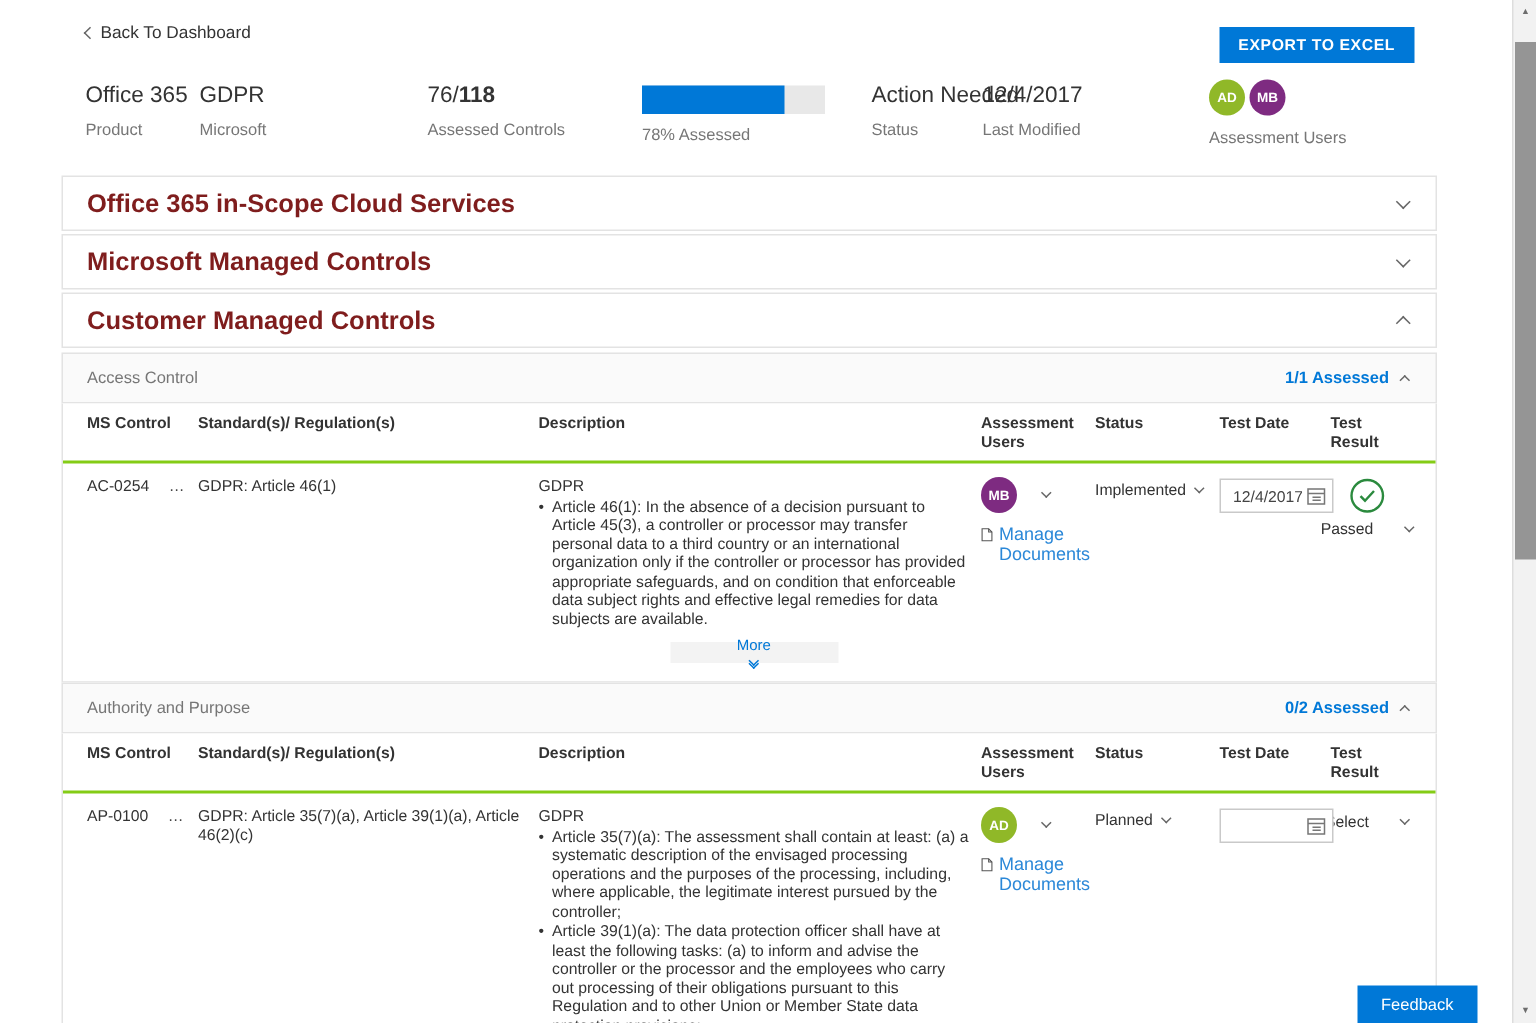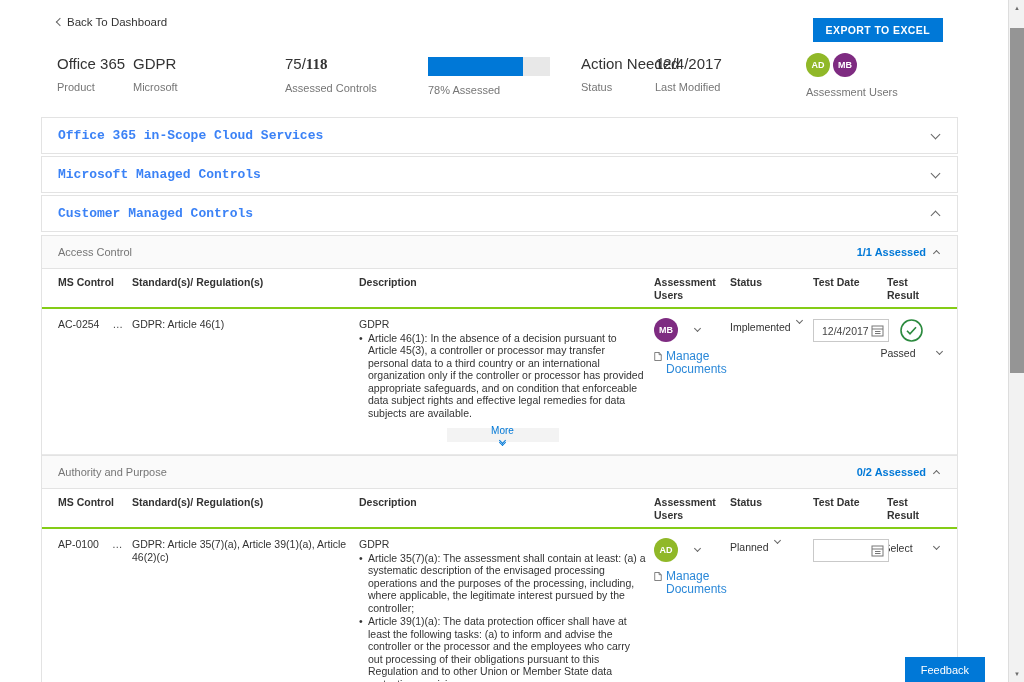--- a/index.html
+++ b/index.html
@@ -15,42 +15,42 @@
     padding:6px 13px; cursor:pointer; }
 
   
   .summary { position:absolute; left:57px; top:55px; width:900px; height:45px; }
   .metric { position:absolute; top:0; }
   .metric .val { font-size:15px; color:#333; white-space:nowrap; }
   .metric .lbl { font-size:11px; color:#767676; margin-top:9px; white-space:nowrap; }
   .m-product { left:0; } .m-assessment { left:76px; } .m-controls { left:228px; }
   .m-progress { left:371px; } .m-status { left:524px; } .m-modified { left:598px; }
   .m-users { left:749px; }
-  .bold { font-weight:bold;font-family:Liberation Serif, serif; }
+  .bold { font-weight:bold; }
   .pbar { width:122px; height:19px; background:#e8e8e8; margin-top:2px; }
   .pbar .fill { height:100%; background:#0078d7; }
   .m-progress .lbl { margin-top:8px; }
   .avatars { display:flex; gap:3px; margin-top:-2px; }
   .avatar { width:24px; height:24px; border-radius:50%; color:#fff; font-size:9px;
     font-weight:bold; display:flex; align-items:center; justify-content:center; }
 
   
   .chev { display:inline-block; width:7px; height:7px;
     border-right:1.2px solid #666; border-bottom:1.2px solid #666;
     transform:rotate(45deg); margin-top:-3px; }
   .chev.up { transform:rotate(-135deg); margin-top:3px; }
   .chev.left { transform:rotate(135deg); margin:0; width:6px; height:6px; }
   .chev.sm { width:5px; height:5px; }
 
   
   .content { position:absolute; left:41px; top:117px; width:917px; }
   .card { height:37px; border:1px solid #e3e3e3; background:#fff; margin-bottom:2px;
     display:flex; align-items:center; justify-content:space-between;
     padding:0 18px 0 16px; cursor:pointer; }
-  .card .title { font-size:13px; font-weight:bold; color:#3b82f6;font-family:Liberation Mono, monospace; }
+  .card .title { font-size:17px; font-weight:bold; color:#7f1d1d; }
   .card.expanded { margin-bottom:3px; }
 
   
   .group-bar { height:34px; background:#fafafa; border:1px solid #e3e3e3;
     display:flex; align-items:center; justify-content:space-between;
     padding:0 18px 0 16px; }
   .group-bar .gname { font-size:11px; color:#767676; }
   .group-bar .gright { display:flex; align-items:center; gap:8px; cursor:pointer; }
   .group-bar .gcount { font-size:11px; font-weight:bold; color:#0078d7; }
 
@@ -74,21 +74,21 @@
     display:flex; align-items:center; justify-content:center; gap:4px; cursor:pointer;flex-direction:column; }
   .more-strip .more-txt { font-size:10px; color:#0078d7; }
   .dbl-chev { display:flex; flex-direction:column; gap:0; }
   .dbl-chev i { display:block; width:5px; height:5px; border-right:1.2px solid #0078d7;
     border-bottom:1.2px solid #0078d7; transform:rotate(45deg); margin-top:-3px; }
 
   .user-cell .urow { display:flex; align-items:center; gap:17px; }
   .manage-docs { display:flex; gap:4px; margin-top:8px; cursor:pointer; }
   .manage-docs .mtxt { font-size:12px; color:#2b88d8; line-height:13px; max-width:56px; }
   .status-cell, .result-cell { cursor:pointer; }
-  .status-inner { display:flex; align-items:flex-start; gap:6px; padding-top:3px; }
+  .status-inner { display:flex; align-items:center; gap:6px; padding-top:3px; }
   .date-box { position:relative; width:76px; height:23px; border:1px solid #c9c9c9;
     margin-top:1px; background:#fff; }
   .date-box input { position:absolute; inset:0; border:none; width:100%; height:100%;
     font-size:10.5px; color:#444; padding:0 20px 0 8px;
     font-family:"Liberation Sans", sans-serif; background:transparent; }
   .cal-ico { position:absolute; right:4px; top:4px; }
   .result-cell { display:flex; flex-direction:column; align-items:center; gap:4px; }
   .result-label { display:flex; align-items:center; gap:21px; }
 
   
@@ -118,21 +118,21 @@
   <div class="summary">
     <div class="metric m-product">
       <div class="val">Office 365</div>
       <div class="lbl">Product</div>
     </div>
     <div class="metric m-assessment">
       <div class="val">GDPR</div>
       <div class="lbl">Microsoft</div>
     </div>
     <div class="metric m-controls">
-      <div class="val"><span>75/</span><span class="bold">118</span></div>
+      <div class="val"><span>76/</span><span class="bold">118</span></div>
       <div class="lbl">Assessed Controls</div>
     </div>
     <div class="metric m-progress">
       <div class="pbar">
         <div class="fill" style="width: 78%;"></div>
       </div>
       <div class="lbl">78% Assessed</div>
     </div>
     <div class="metric m-status">
       <div class="val">Action Needed</div>

